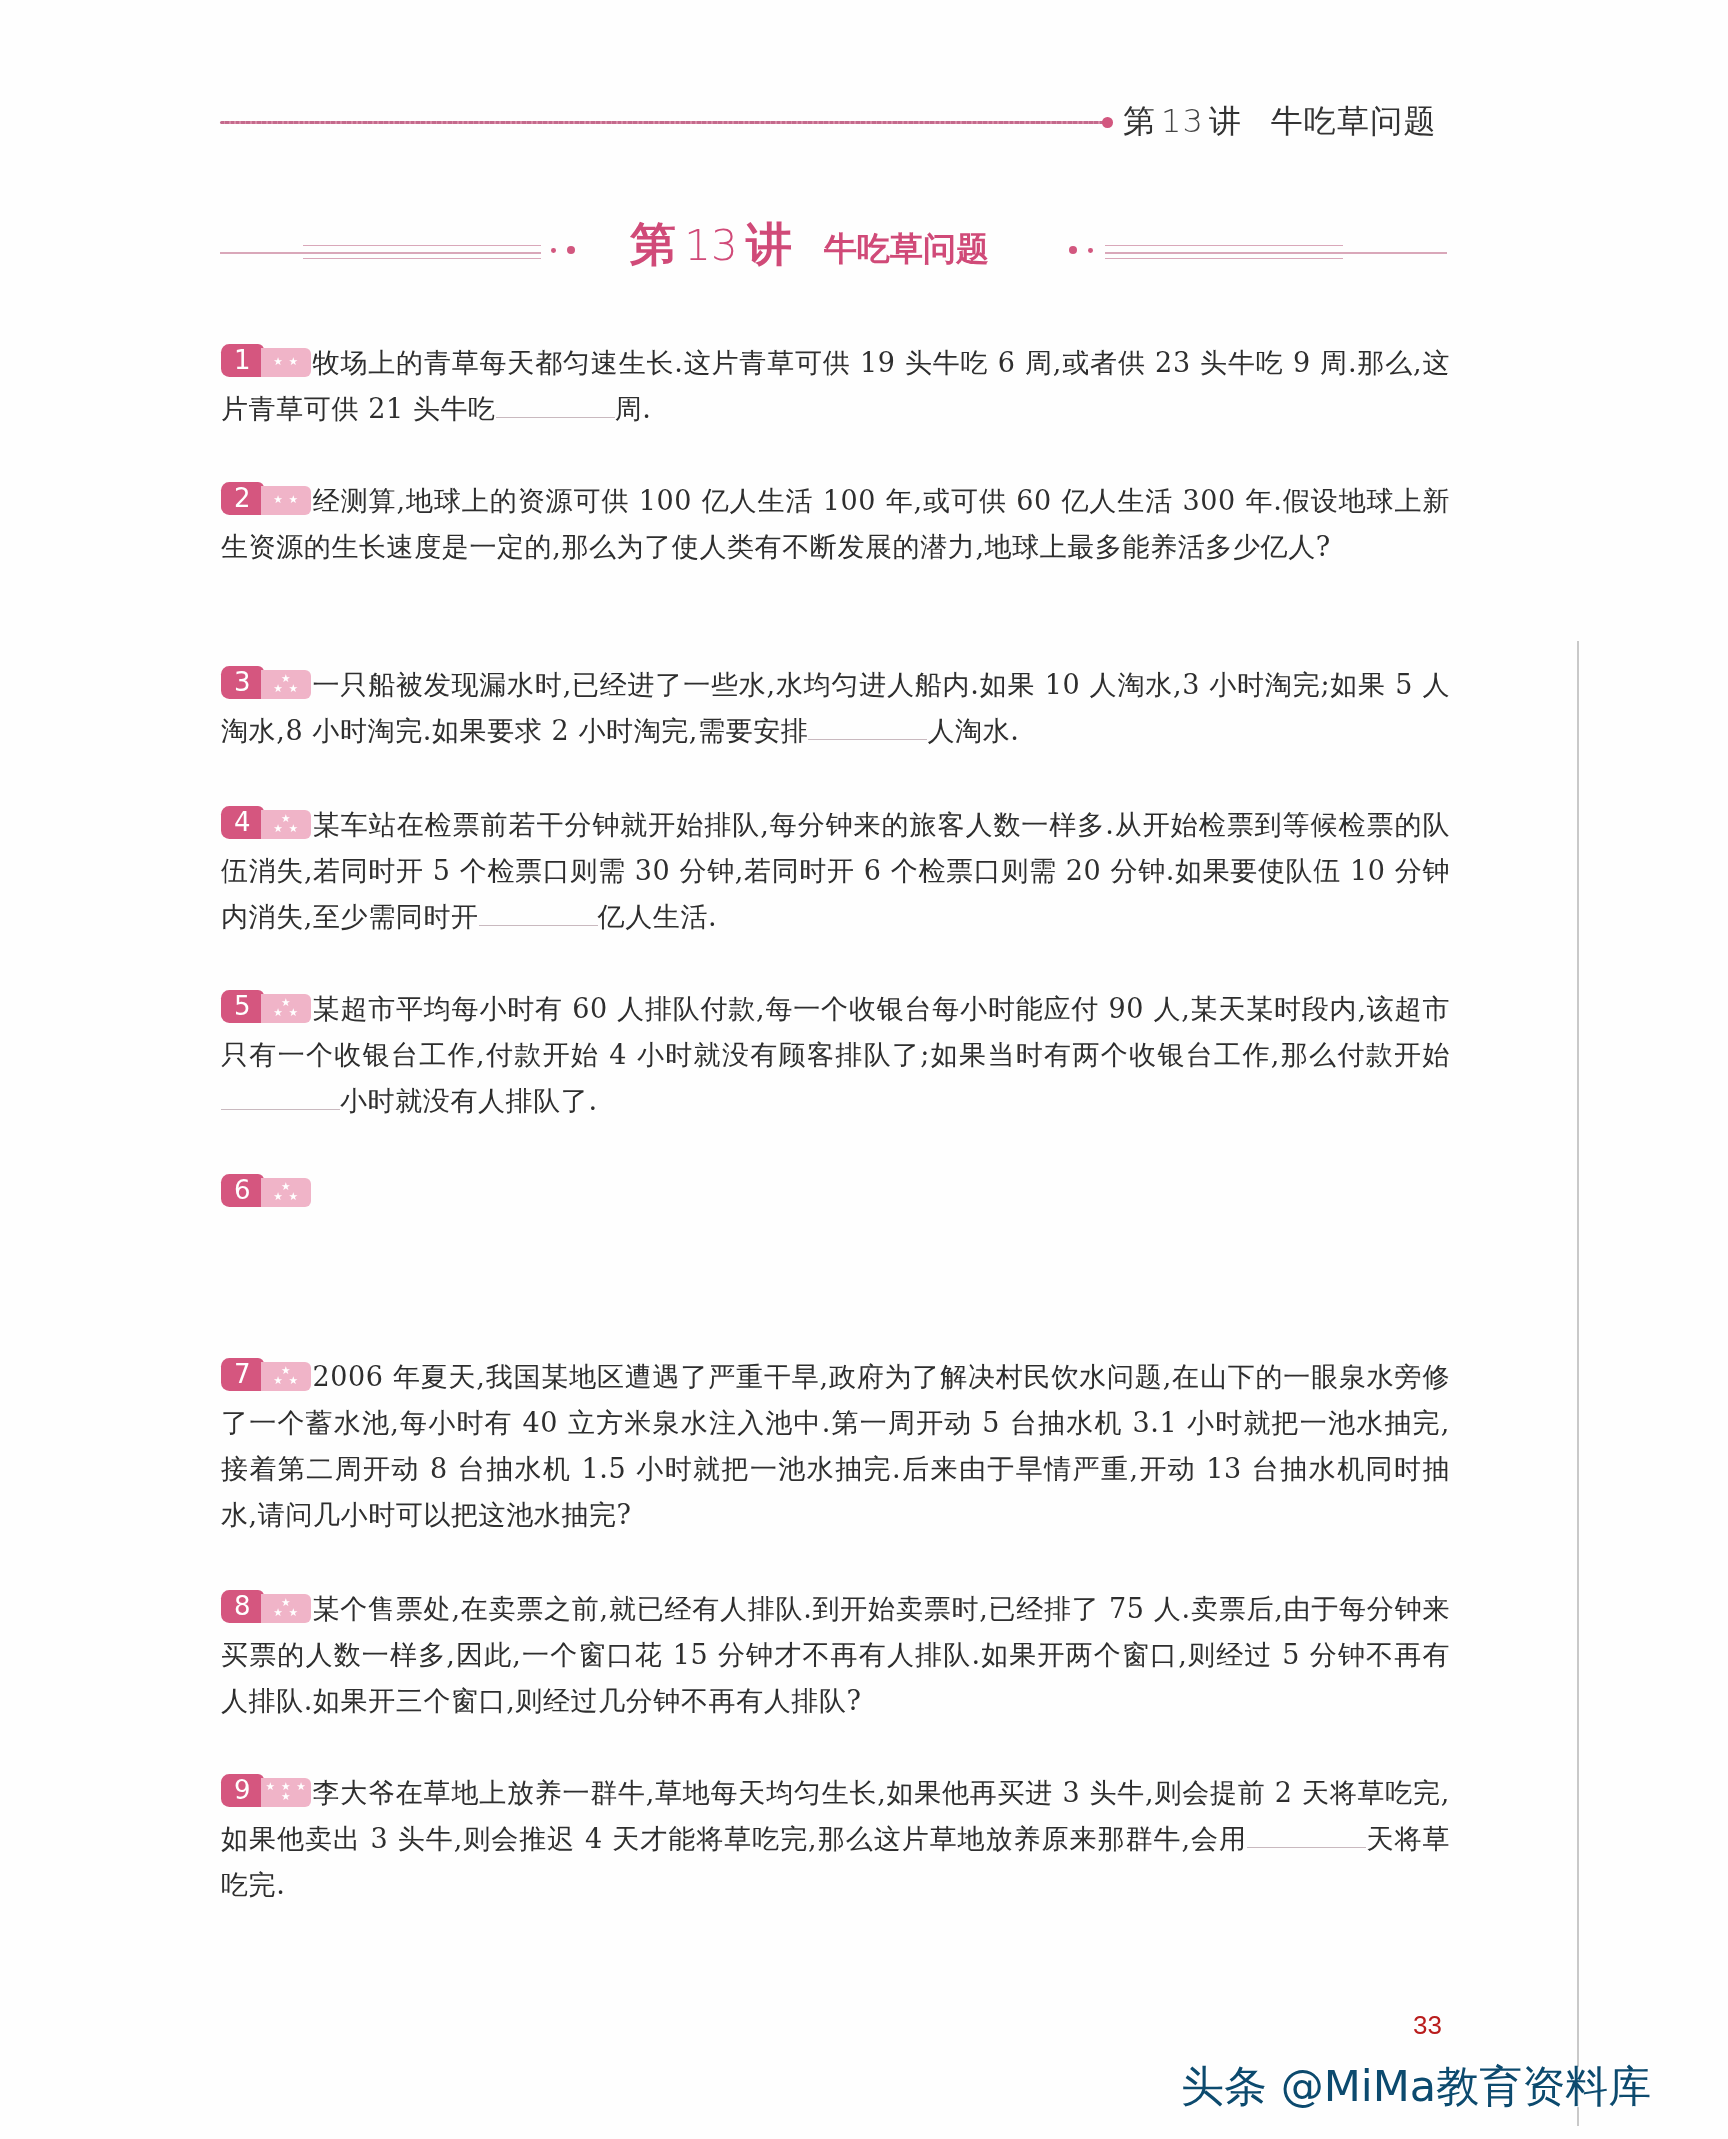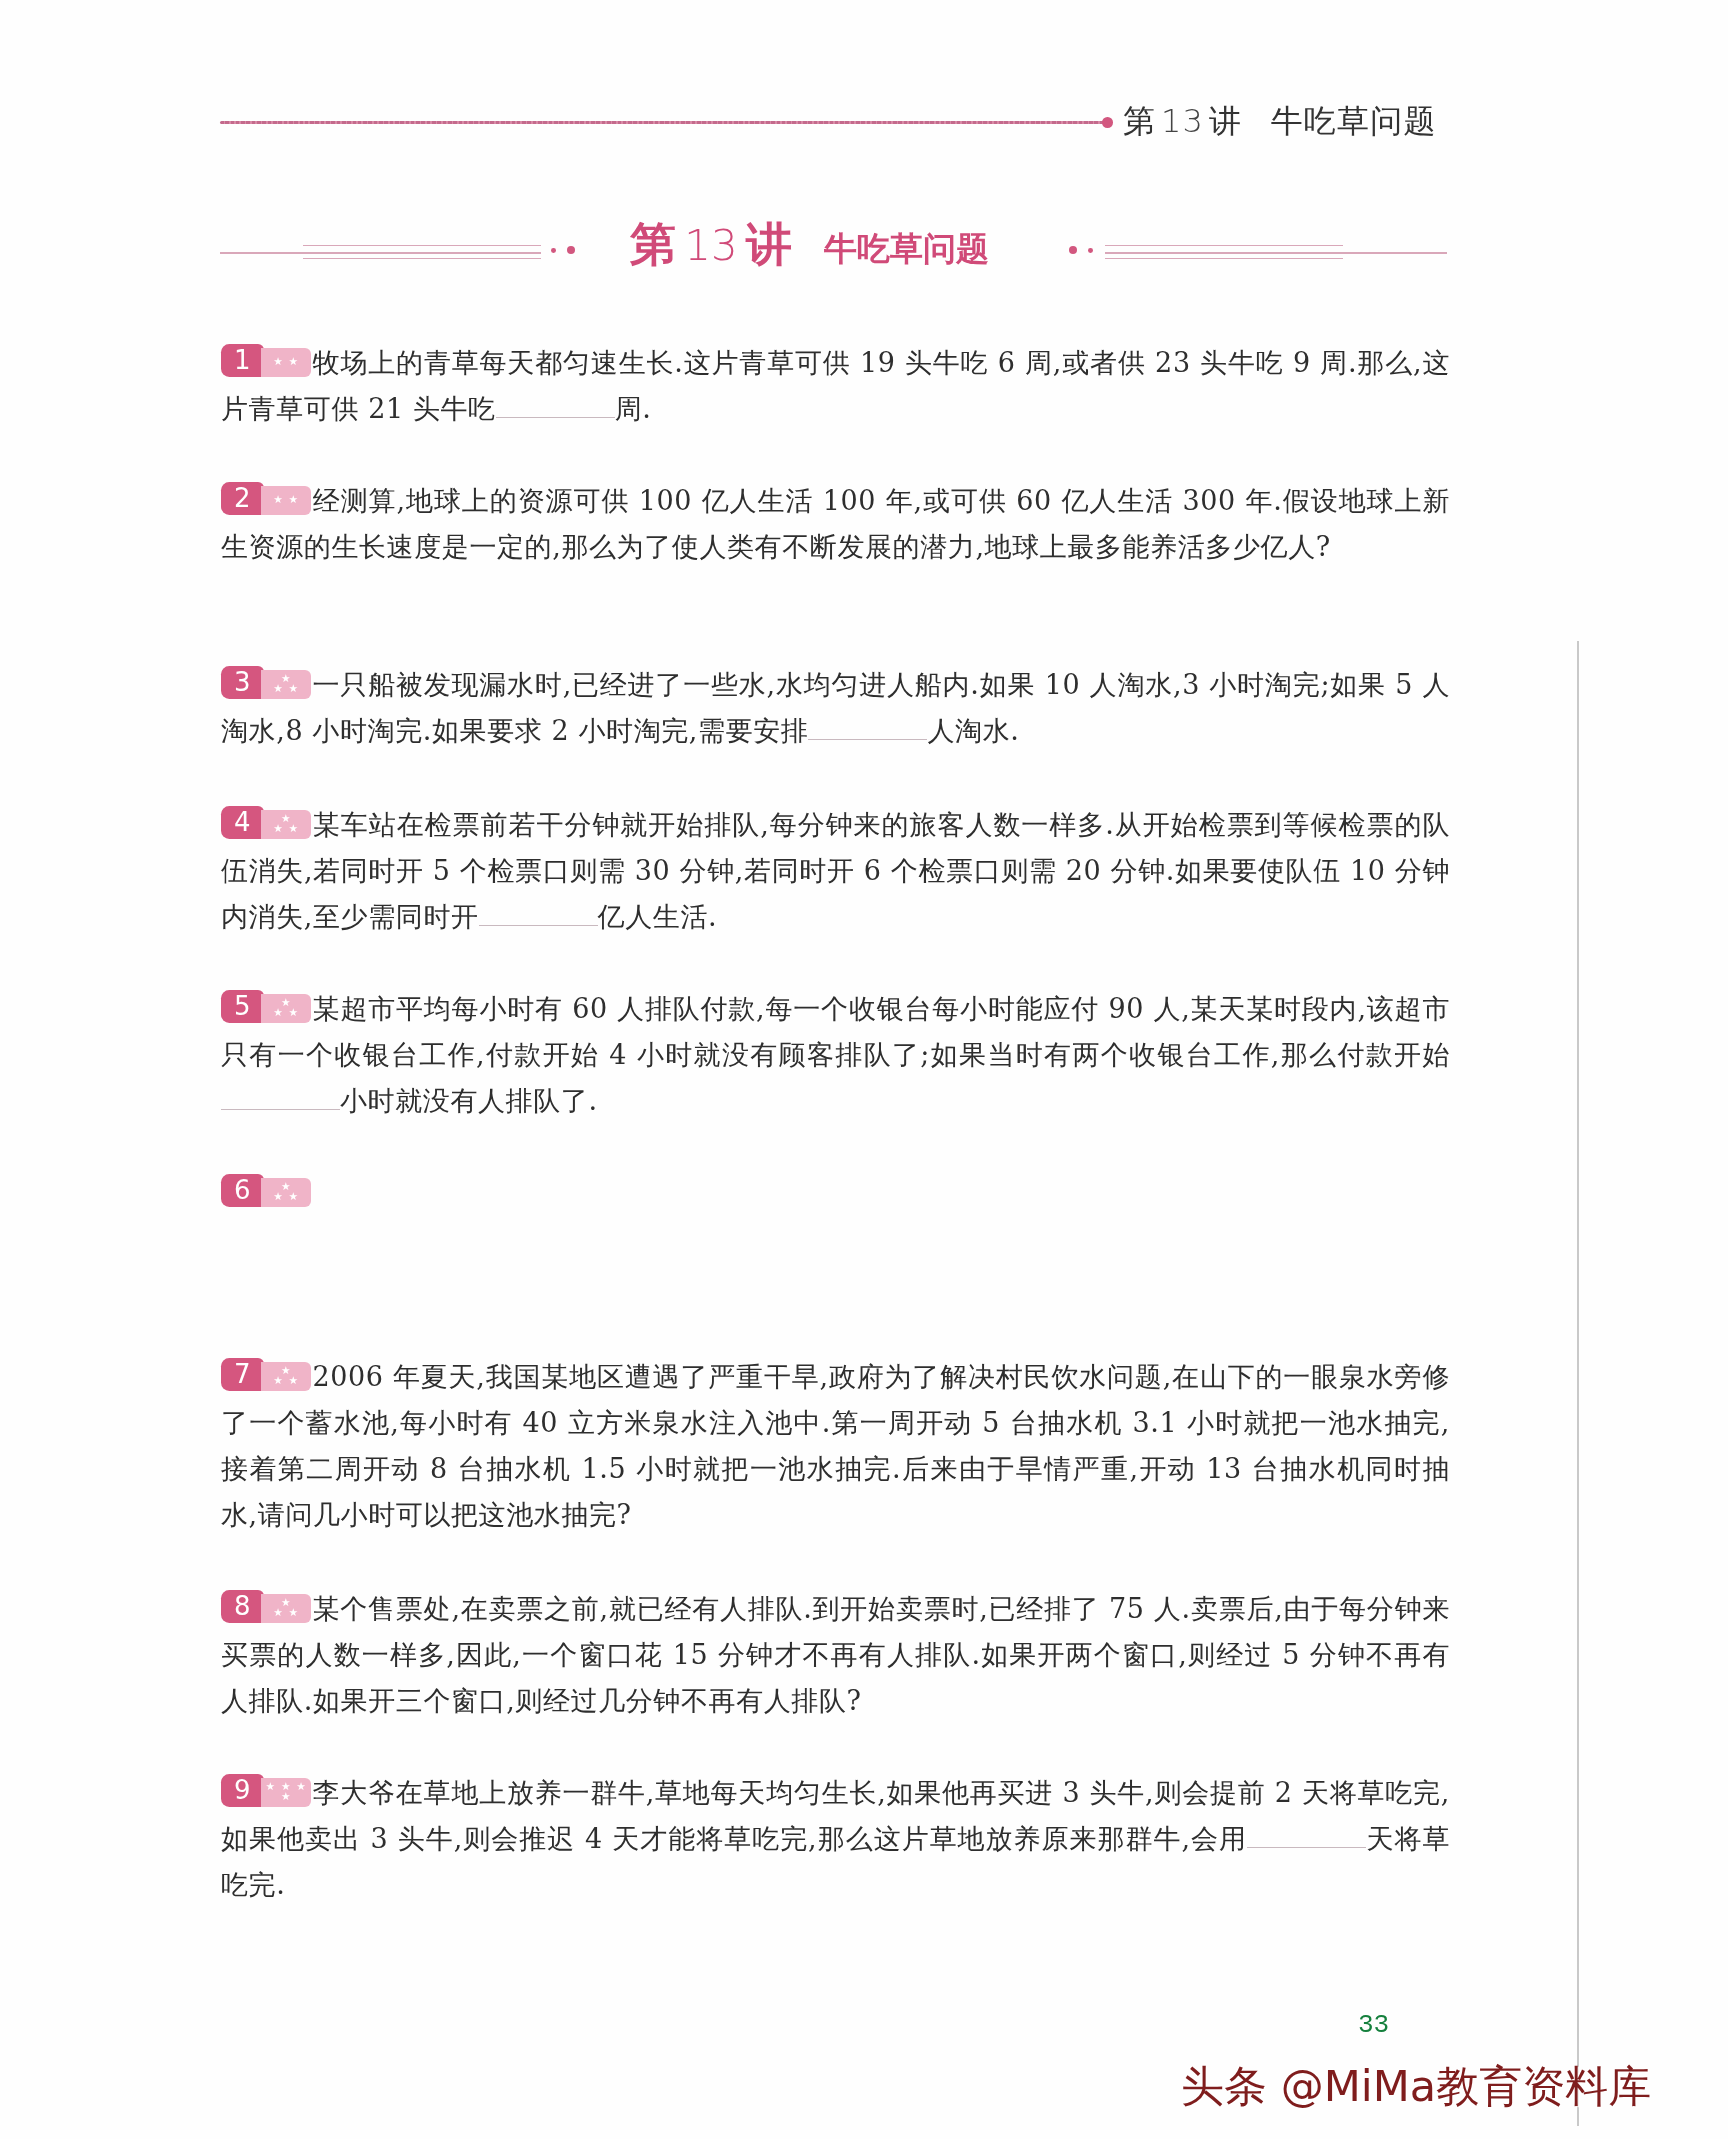--- a/index.html
+++ b/index.html
@@ -26,22 +26,22 @@
   .q{position:absolute;left:221px;width:1229px;font-size:27px;line-height:46px;text-align:justify;
      font-family:"DejaVu Serif","Liberation Serif",serif;color:#2e2e2e;letter-spacing:0.6px;}
   .badge{display:inline-block;position:relative;vertical-align:middle;width:89px;height:33px;margin-right:2.4px;top:-3.6px;}
   .badge .numbox{position:absolute;left:0;top:0;width:43px;height:33px;background:#d5567f;border-radius:8.3px 6px 2.4px 8.3px;
      color:#fff;font-family:"DejaVu Sans","Liberation Sans",sans-serif;font-size:26px;line-height:33px;text-align:center;}
   .badge .starbox{position:absolute;left:40px;top:3.6px;width:50px;height:28.5px;background:#f0b4c8;border-radius:0 6px 6px 0;
      color:#fff;font-size:10.7px;line-height:10.7px;text-align:center;display:flex;flex-wrap:wrap;align-content:center;justify-content:center;}
   .badge .starbox span{width:15.4px;text-align:center;}
   .blank{display:inline-block;width:119px;border-bottom:1.2px solid #c9b9bf;height:24px;vertical-align:baseline;}
   .right-rule{position:absolute;left:1577px;top:641px;width:1.8px;height:1485px;background:#c9c9c9;}
-  .page-num{position:absolute;left:1358px;top:2010px;font-family:Liberation Mono, monospace;font-size:26px;color:#15803d;}
-  .watermark{position:absolute;left:1181px;top:2058px;font-family:"DejaVu Sans","Liberation Sans",sans-serif;font-size:43px;color:#7f1d1d;
+  .page-num{position:absolute;left:1413px;top:2010px;font-family:Liberation Sans, sans-serif;font-size:26px;color:#b91c1c;}
+  .watermark{position:absolute;left:1181px;top:2058px;font-family:"DejaVu Sans","Liberation Sans",sans-serif;font-size:43px;color:#0c4a6e;
      text-shadow:1.2px 1.2px 0 #fff,-1.2px -1.2px 0 #fff;white-space:nowrap;}
 </style>
 </head>
 <body>
 
 <div class="run-line"></div>
 <div class="run-dot"></div>
 <div class="run-title">
   <span>第</span><span class="num">13</span><span>讲</span><span class="topic">牛吃草问题</span>
 </div>

